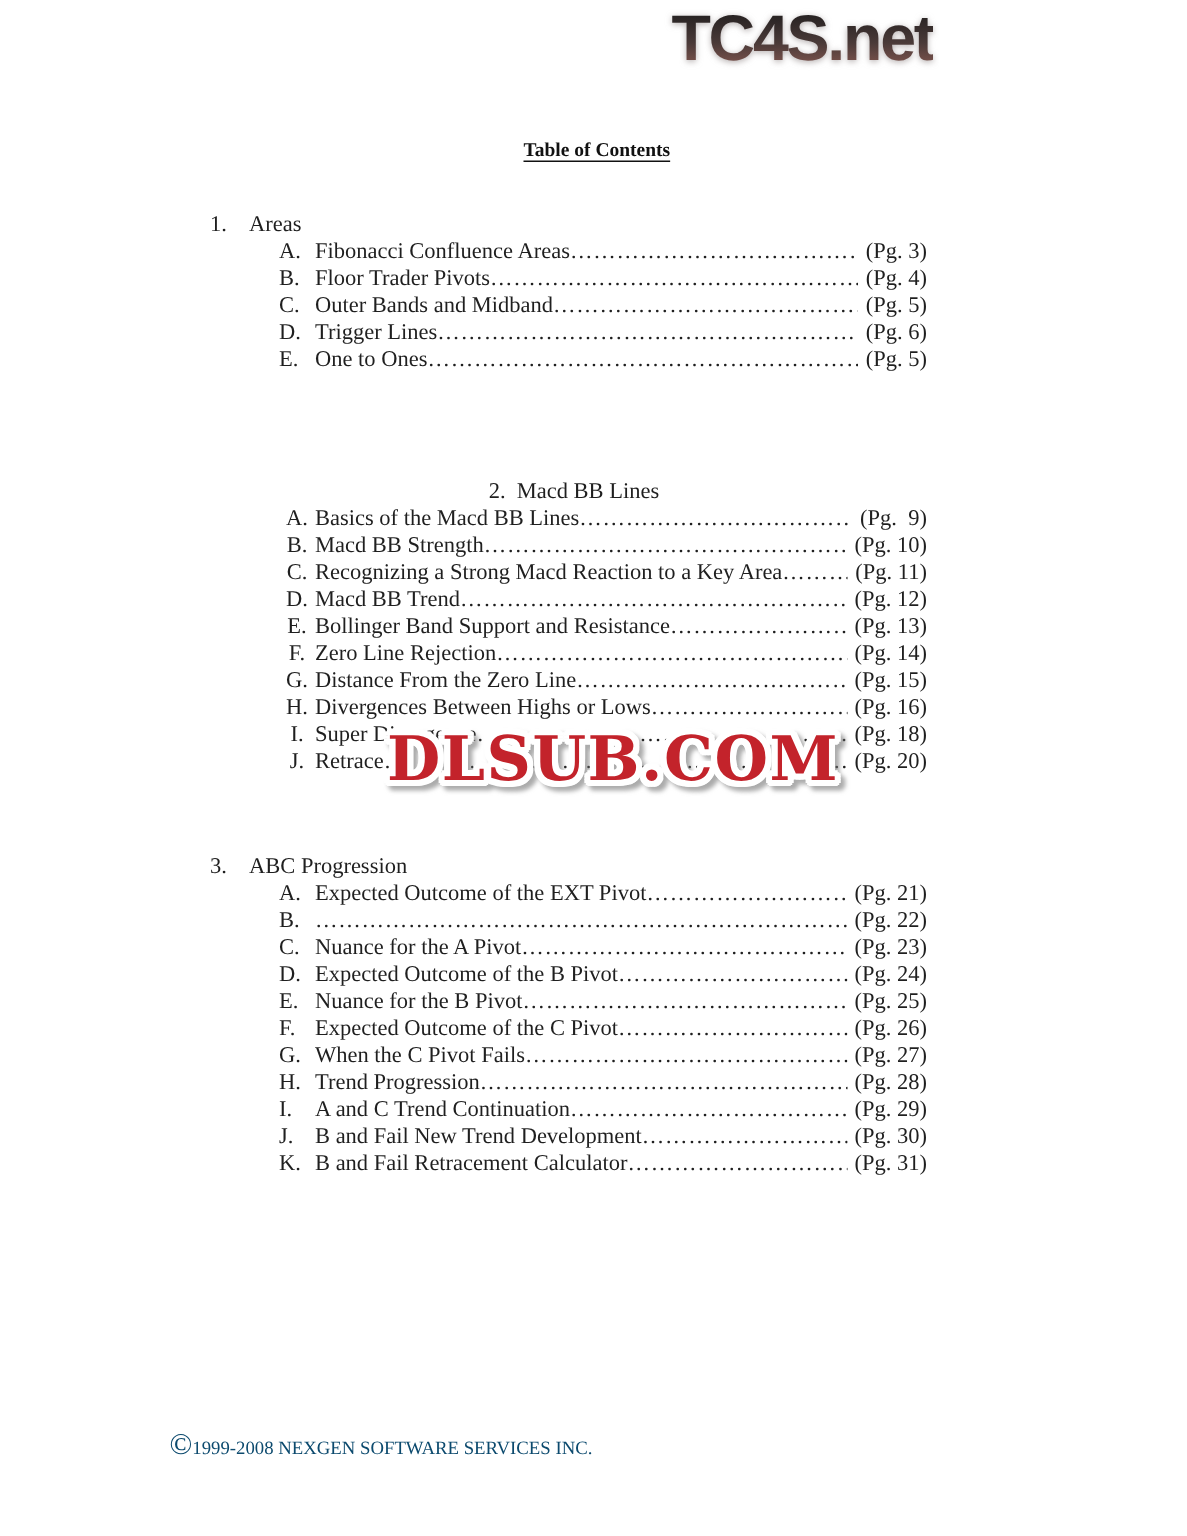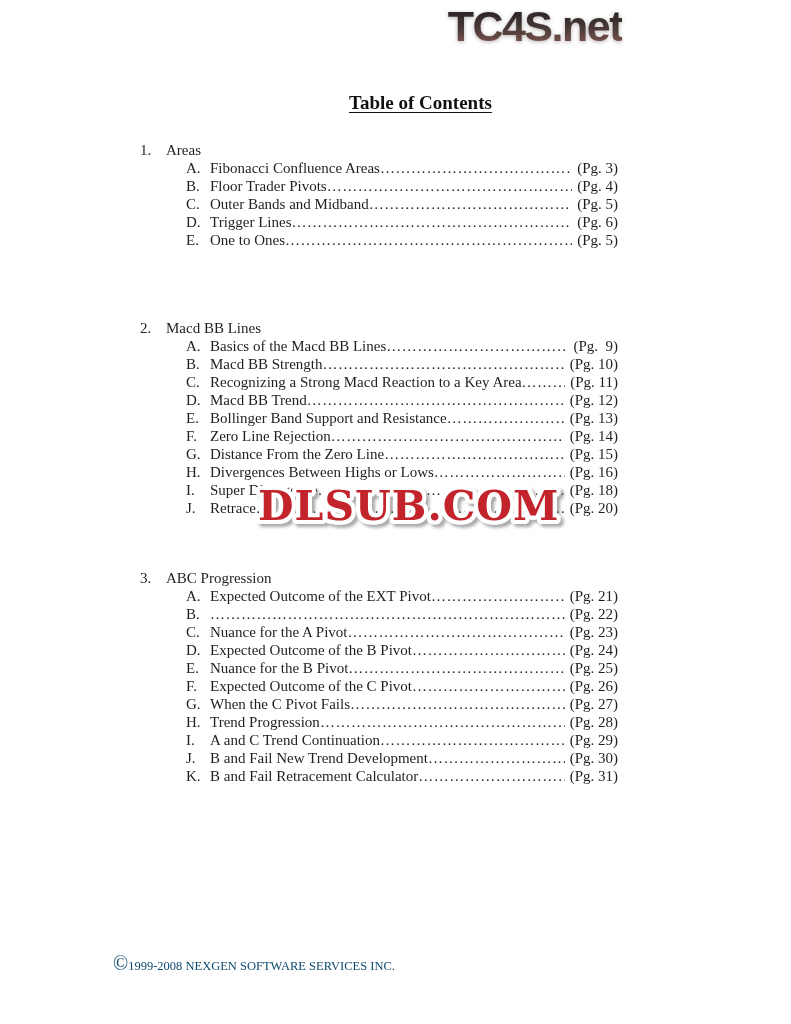--- a/index.html
+++ b/index.html
@@ -28,37 +28,37 @@
     background-clip: text;
     color: transparent;
     filter: drop-shadow(0 1px 2px rgba(140,130,130,0.65));
   }
 
   
   .doc-title {
     position: absolute;
     top: 92px;
     left: 349px;
-    font-size: 19px;
+    font-size: 13px;
     font-weight: bold;
     color: #111;
     text-decoration: underline;
     text-underline-offset: 3px;
   }
 
   
   .toc-section {
     position: absolute;
     left: 140px;
     width: 478px;
     font-size: 15px;
     line-height: 18px;
   }
   .toc-section.s1 { top: 141px; }
-  .toc-section.s2 { top: 319px; }
+  .toc-section.s2 { top: 319px; text-align: center; }
   .toc-section.s3 { top: 569px; }
 
   .section-heading { white-space: pre; }
   .section-num { display: inline-block; width: 26px; }
 
   .toc-row { display: flex; align-items: baseline; padding-left: 46px; }
   .toc-letter { flex: 0 0 24px; }
   .toc-label { flex: 0 0 auto; white-space: pre; }
   .toc-dots {
     flex: 1 1 auto;

